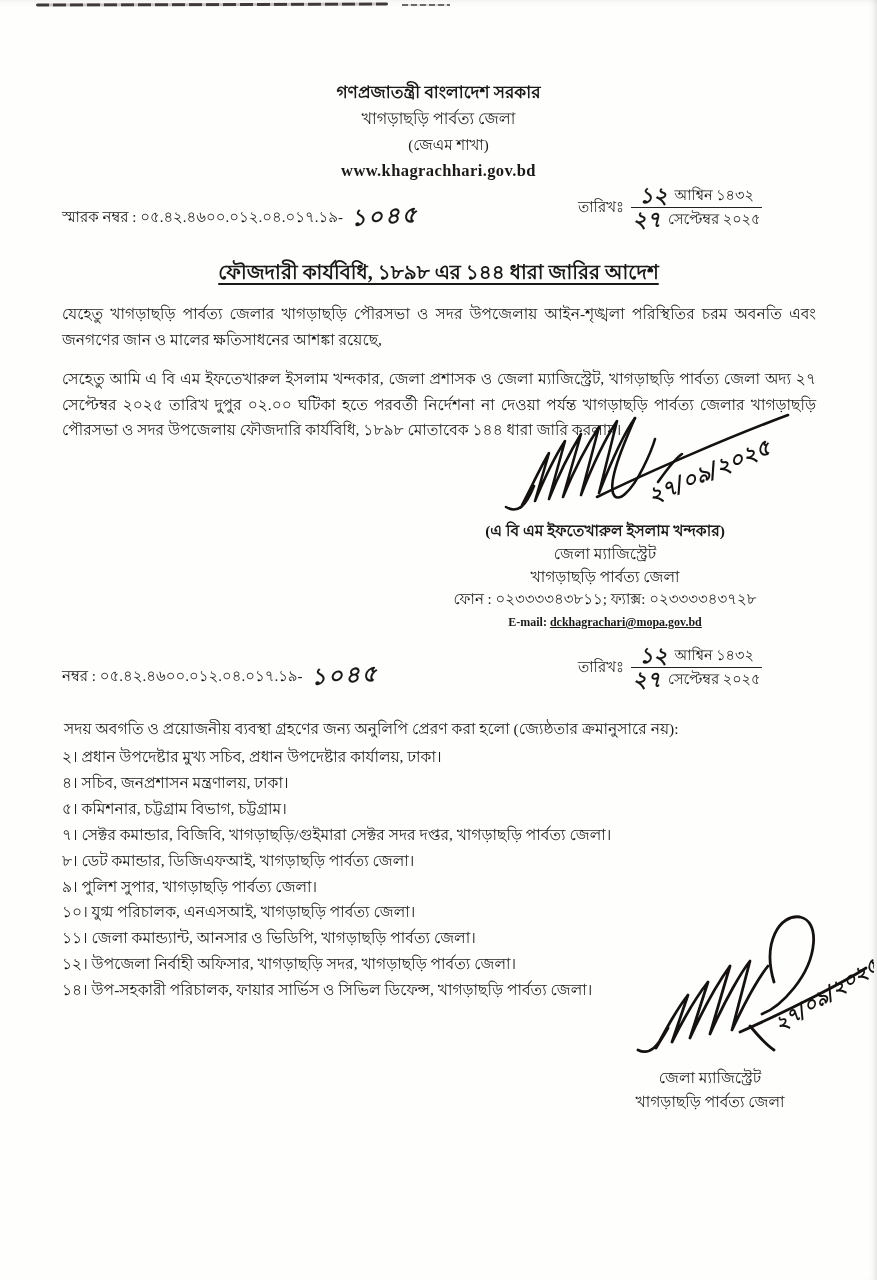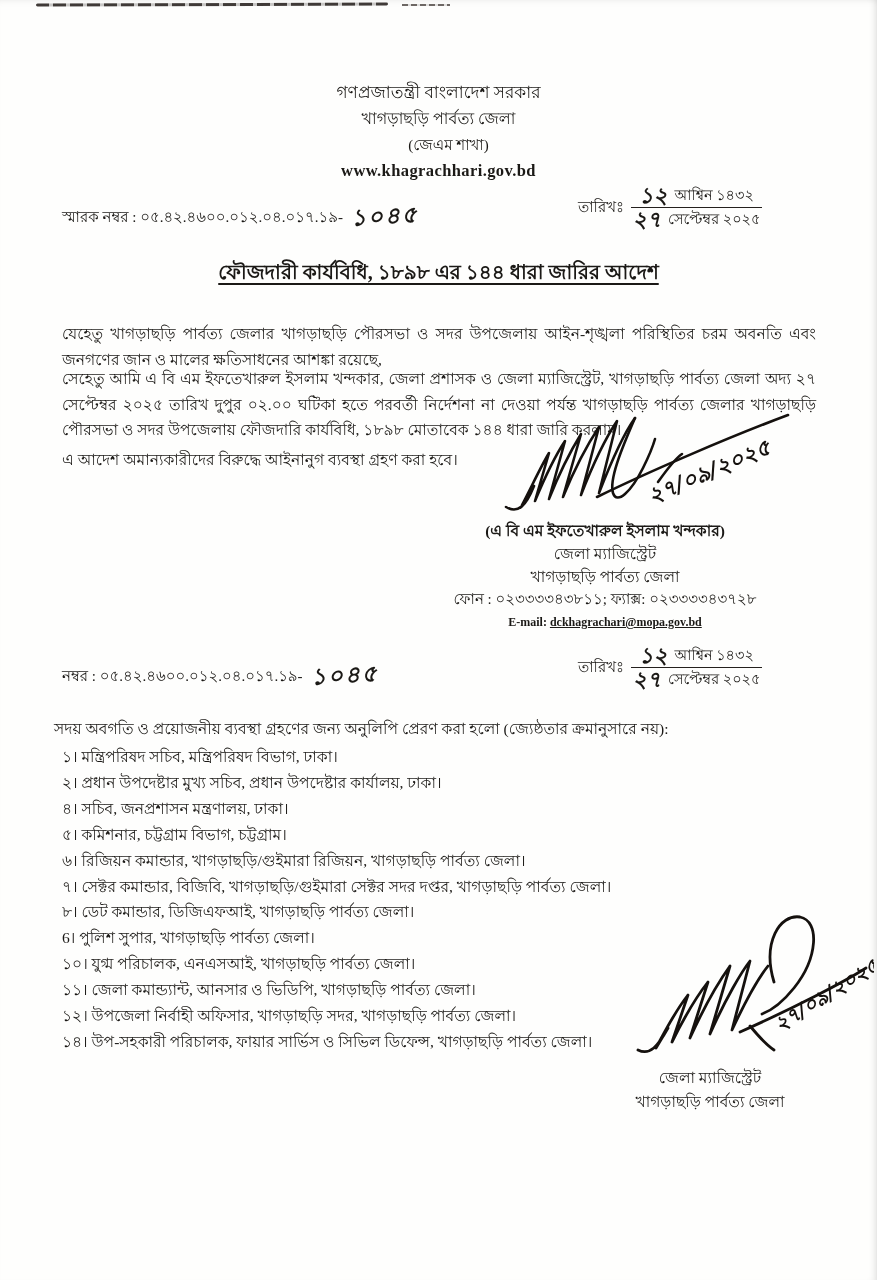--- a/index.html
+++ b/index.html
@@ -10,21 +10,21 @@
     box-shadow:inset -7px 0 9px -7px rgba(0,0,0,.18), inset 0 6px 8px -7px rgba(0,0,0,.10);
   }
   
   .scan-line{position:absolute;top:3px;left:36px;width:352px;height:3px;
     background:repeating-linear-gradient(90deg,#2b2522 0 13px,rgba(43,37,34,.28) 13px 17px);
     border-radius:2px;transform:rotate(-.15deg);opacity:.9;}
   .scan-line2{position:absolute;top:4px;left:402px;width:48px;height:2px;
     background:repeating-linear-gradient(90deg,#4a433f 0 6px,rgba(74,67,63,.2) 6px 9px);opacity:.8;}
 
   .header{position:absolute;top:80px;left:0;width:100%;text-align:center;line-height:26px;}
-  .h-line1{font-size:17px;font-weight:normal;}
+  .h-line1{font-size:17px;font-weight:bold;}
   .h-line2,.h-line3{font-size:16px;}
   .h-line4{font-size:15px;padding-left:20px;}
   .h-web{font-size:16.5px;font-weight:bold;letter-spacing:.4px;}
 
   .memo-row{position:absolute;left:62px;font-size:15px;white-space:nowrap;}
   #memo1{top:196px;}
   #memo2{top:655px;}
   .hand-num{display:inline-block;font-family:"DejaVu Serif",serif;font-style:italic;font-weight:bold;
     font-size:23px;letter-spacing:2px;margin-left:8px;transform:rotate(-3deg);position:relative;top:2px;}
 
@@ -34,32 +34,32 @@
   .date-label{font-size:15px;}
   .date-frac{text-align:center;font-size:14.5px;line-height:18px;}
   .date-top{border-bottom:1.6px solid #24201d;padding:0 8px 3px;display:flex;gap:7px;justify-content:center;}
   .date-bottom{padding-top:2px;display:flex;align-items:flex-start;gap:7px;justify-content:center;}
   .hand-day{font-family:"DejaVu Serif",serif;font-style:italic;font-weight:bold;font-size:22px;line-height:18px;}
 
   .doc-title{position:absolute;top:257px;left:0;width:100%;text-align:center;font-size:20px;font-weight:bold;}
   .doc-title span{text-decoration:underline;text-underline-offset:4px;text-decoration-thickness:1.5px;}
 
   .para{position:absolute;left:62px;width:754px;font-size:15.5px;line-height:25.5px;text-align:justify;}
-  #para1{top:301px;margin-top:20px;}
+  #para1{top:301px;}
   #para2{top:366px;}
   #para3{top:447px;width:480px;text-align:left;}
 
   .sig-svg{position:absolute;top:408px;left:500px;}
   .sig-block{position:absolute;top:519px;left:415px;width:380px;text-align:center;font-size:15.5px;line-height:23px;}
   .sig-name{font-weight:bold;}
   .sig-phone{font-size:15px;}
   .sig-email{font-size:12px;font-weight:bold;}
   .sig-email .addr{text-decoration:underline;}
 
-  .dist-intro{position:absolute;top:717px;left:54px;width:760px;font-size:15.5px;}
+  .dist-intro{position:absolute;top:717px;left:64px;width:760px;font-size:15.5px;}
   .dist-list{position:absolute;top:744px;left:62px;width:762px;font-size:15.5px;line-height:25.9px;}
   .dist-item{white-space:nowrap;}
 
   .foot-sig-svg{position:absolute;top:908px;left:622px;}
   .foot-sig{position:absolute;top:1066px;left:592px;width:236px;text-align:center;font-size:15.5px;line-height:24px;}
 
   .hand-date-text{font-family:"DejaVu Serif",serif;font-style:italic;font-weight:bold;}
 </style>
 </head>
 <body>
@@ -93,21 +93,20 @@
       </span>
     </span>
   </div>
 
   <div class="doc-title">
     <span>ফৌজদারী কার্যবিধি, ১৮৯৮ এর ১৪৪ ধারা জারির আদেশ</span>
   </div>
 
   <div class="para" id="para1">যেহেতু খাগড়াছড়ি পার্বত্য জেলার খাগড়াছড়ি পৌরসভা ও সদর উপজেলায় আইন-শৃঙ্খলা পরিস্থিতির চরম অবনতি এবং জনগণের জান ও মালের ক্ষতিসাধনের আশঙ্কা রয়েছে,</div>
   <div class="para" id="para2">সেহেতু আমি এ বি এম ইফতেখারুল ইসলাম খন্দকার, জেলা প্রশাসক ও জেলা ম্যাজিস্ট্রেট, খাগড়াছড়ি পার্বত্য জেলা অদ্য ২৭ সেপ্টেম্বর ২০২৫ তারিখ দুপুর ০২.০০ ঘটিকা হতে পরবর্তী নির্দেশনা না দেওয়া পর্যন্ত খাগড়াছড়ি পার্বত্য জেলার খাগড়াছড়ি পৌরসভা ও সদর উপজেলায় ফৌজদারি কার্যবিধি, ১৮৯৮ মোতাবেক ১৪৪ ধারা জারি করলাম।</div>
-  <div class="para" id="para3">এ আদেশ অমান্যকারীদের বিরুদ্ধে আইনানুগ ব্যবস্থা গ্রহণ করা হবে।</div>
 
   <svg class="sig-svg" width="330" height="112" viewBox="0 0 330 112">
     <g fill="none" stroke="#15110e" stroke-width="2.6" stroke-linecap="round" stroke-linejoin="round">
       <path d="M6,99 C18,106 26,98 34,78 L22,97 C31,80 41,58 49,45 L35,93 C45,69 57,45 65,33 L49,91 C61,61 73,39 81,26 L63,89 C77,55 91,31 99,19 L81,87 C95,51 109,25 117,13 L99,85 C113,49 127,21 135,10"></path>
       <path d="M135,10 C121,42 109,72 113,85 C117,97 131,84 143,60 C149,48 153,38 155,31"></path>
       <path d="M97,89 C150,63 232,28 288,7"></path>
       <path d="M158,74 C168,60 176,50 182,46"></path>
     </g>
     <text class="hand-date-text" x="0" y="0" transform="translate(152,96) rotate(-23)" font-size="22" fill="#15110e">২৭/০৯/২০২৫</text>
   </svg>
@@ -136,28 +135,26 @@
       </span>
       <span class="date-bottom">
         <span class="hand-day">২৭</span>
         <span>সেপ্টেম্বর ২০২৫</span>
       </span>
     </span>
   </div>
 
   <div class="dist-intro">সদয় অবগতি ও প্রয়োজনীয় ব্যবস্থা গ্রহণের জন্য অনুলিপি প্রেরণ করা হলো (জ্যেষ্ঠতার ক্রমানুসারে নয়):</div>
   <div class="dist-list">
-    <div class="dist-item">১। মন্ত্রিপরিষদ সচিব, মন্ত্রিপরিষদ বিভাগ, ঢাকা।</div>
     <div class="dist-item">২। প্রধান উপদেষ্টার মুখ্য সচিব, প্রধান উপদেষ্টার কার্যালয়, ঢাকা।</div>
     <div class="dist-item">৪। সচিব, জনপ্রশাসন মন্ত্রণালয়, ঢাকা।</div>
     <div class="dist-item">৫। কমিশনার, চট্টগ্রাম বিভাগ, চট্টগ্রাম।</div>
-    <div class="dist-item">৬। রিজিয়ন কমান্ডার, খাগড়াছড়ি/গুইমারা রিজিয়ন, খাগড়াছড়ি পার্বত্য জেলা।</div>
     <div class="dist-item">৭। সেক্টর কমান্ডার, বিজিবি, খাগড়াছড়ি/গুইমারা সেক্টর সদর দপ্তর, খাগড়াছড়ি পার্বত্য জেলা।</div>
     <div class="dist-item">৮। ডেট কমান্ডার, ডিজিএফআই, খাগড়াছড়ি পার্বত্য জেলা।</div>
-    <div class="dist-item">6। পুলিশ সুপার, খাগড়াছড়ি পার্বত্য জেলা।</div>
+    <div class="dist-item">৯। পুলিশ সুপার, খাগড়াছড়ি পার্বত্য জেলা।</div>
     <div class="dist-item">১০। যুগ্ম পরিচালক, এনএসআই, খাগড়াছড়ি পার্বত্য জেলা।</div>
     <div class="dist-item">১১। জেলা কমান্ড্যান্ট, আনসার ও ভিডিপি, খাগড়াছড়ি পার্বত্য জেলা।</div>
     <div class="dist-item">১২। উপজেলা নির্বাহী অফিসার, খাগড়াছড়ি সদর, খাগড়াছড়ি পার্বত্য জেলা।</div>
     <div class="dist-item">১৪। উপ-সহকারী পরিচালক, ফায়ার সার্ভিস ও সিভিল ডিফেন্স, খাগড়াছড়ি পার্বত্য জেলা।</div>
   </div>
 
   <svg class="foot-sig-svg" width="252" height="158" viewBox="0 0 252 158">
     <g fill="none" stroke="#15110e" stroke-width="2.8" stroke-linecap="round" stroke-linejoin="round">
       <path d="M152,74 C140,34 158,6 178,9 C198,13 196,50 172,80 C160,95 148,103 140,106"></path>
       <path d="M16,142 C28,148 36,138 46,120 L34,140 C46,117 58,97 66,87 L50,134 C64,106 78,84 86,74 L68,130 C84,95 100,69 108,58 L88,126 C104,90 120,63 128,53 L110,122 C124,92 138,68 146,58"></path>

